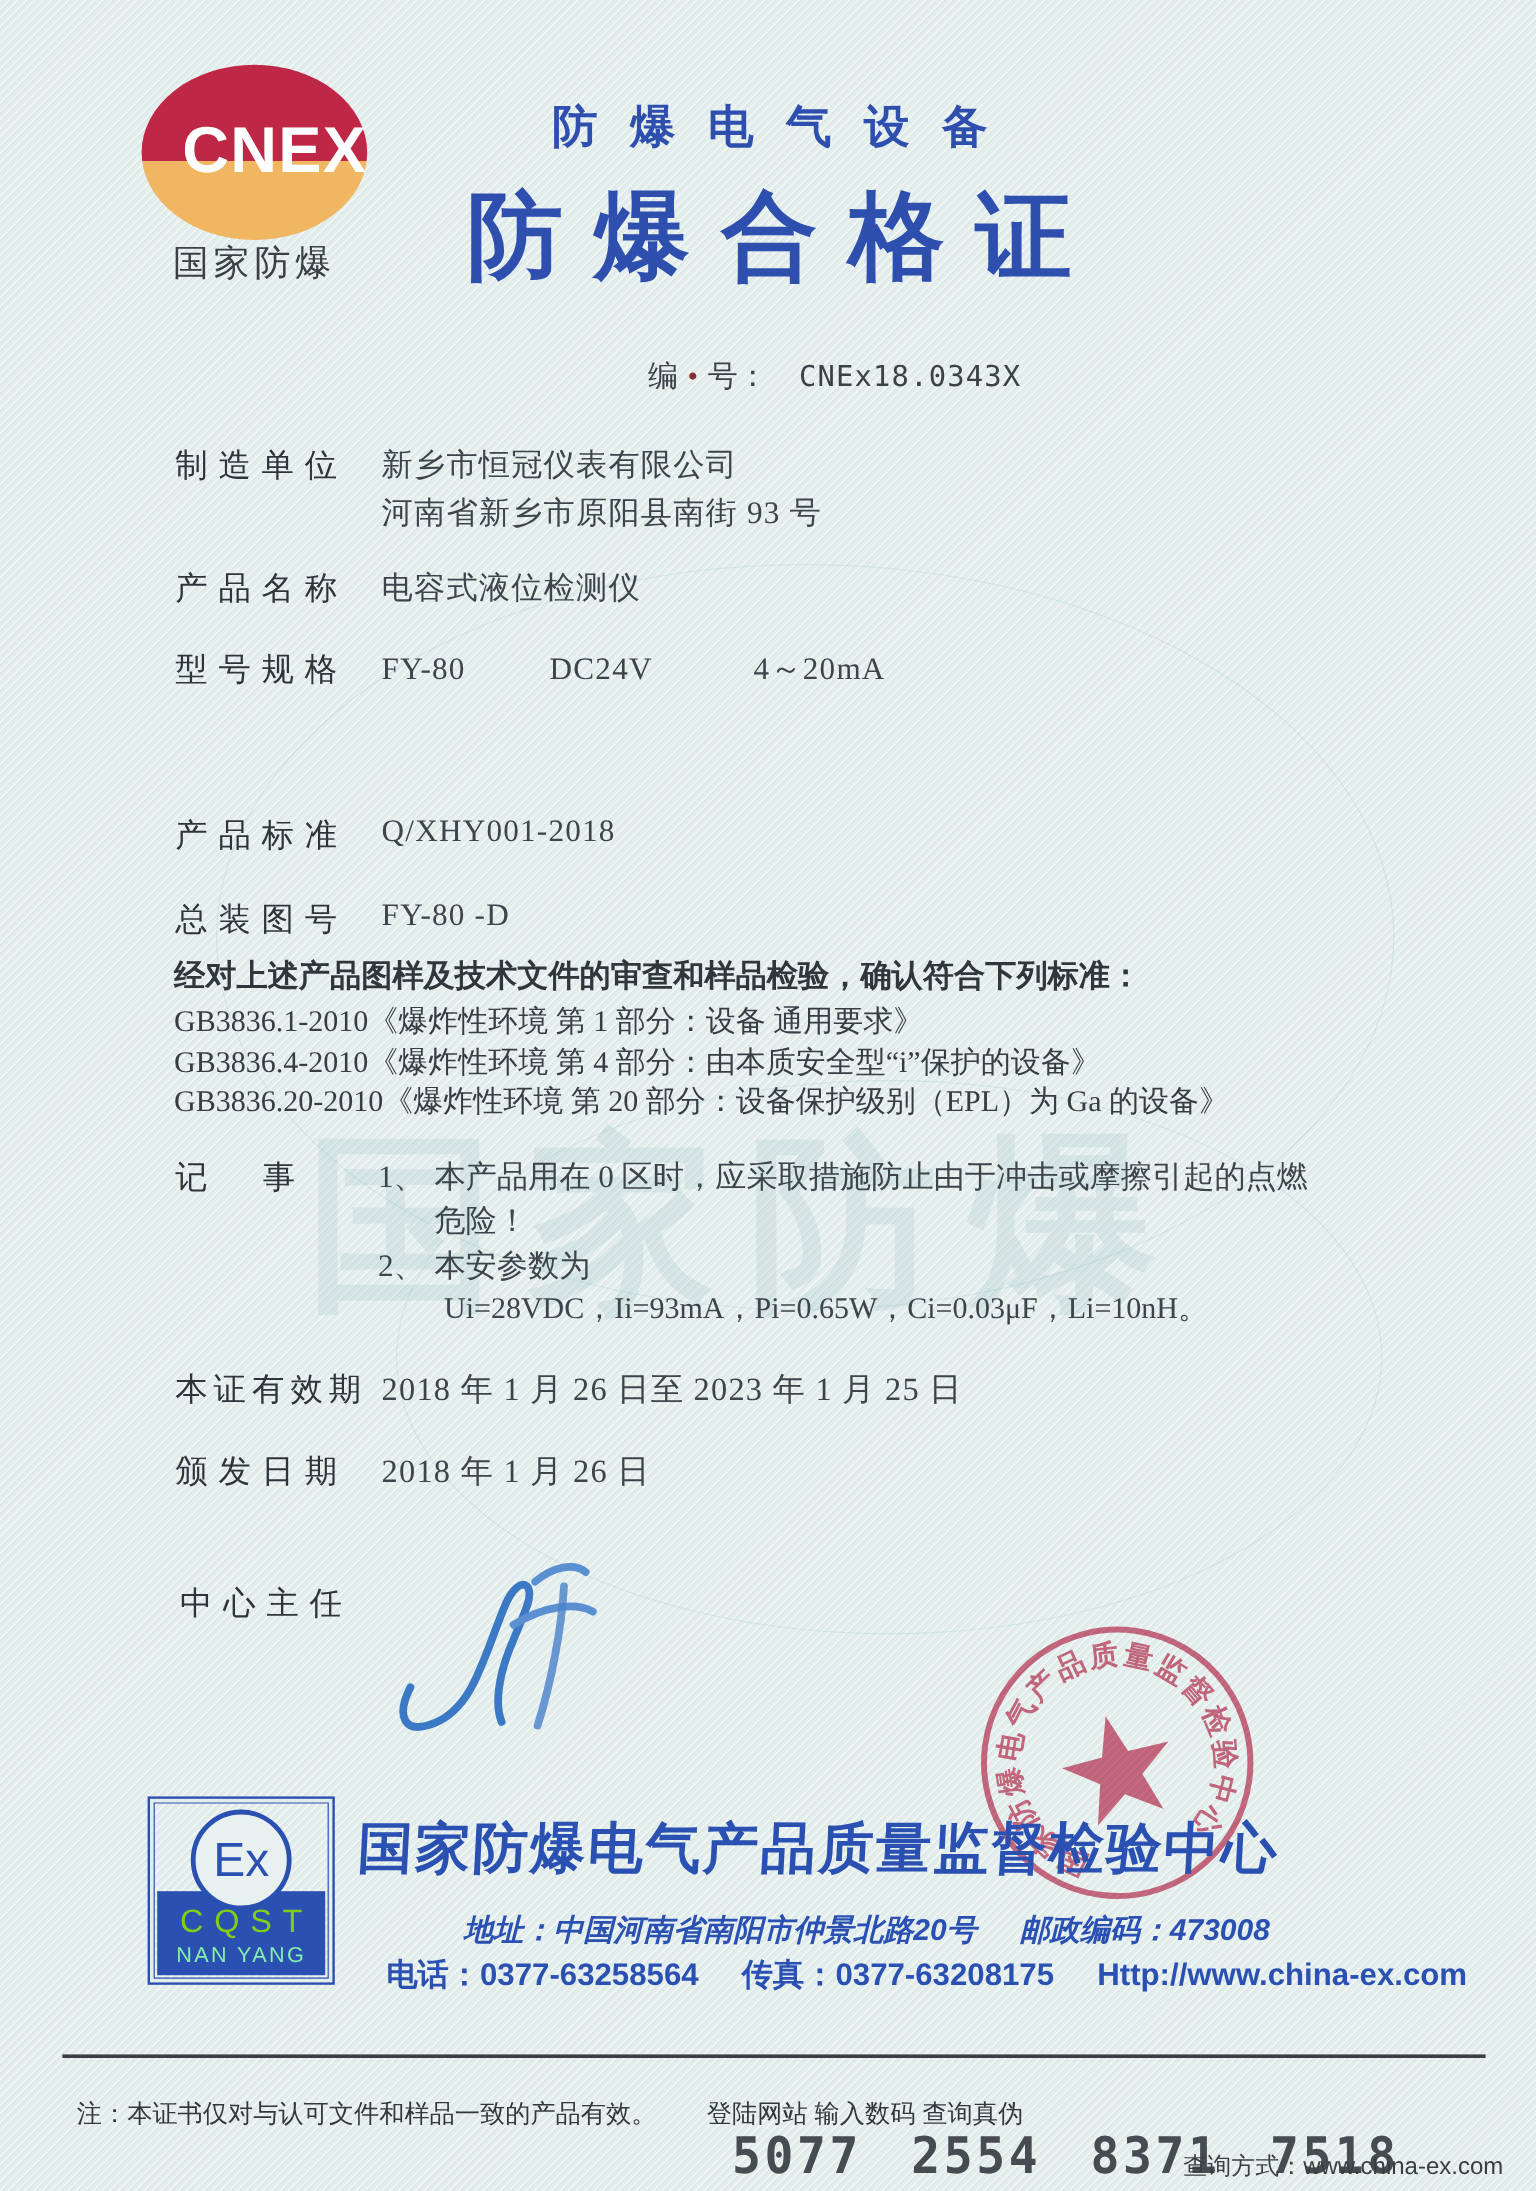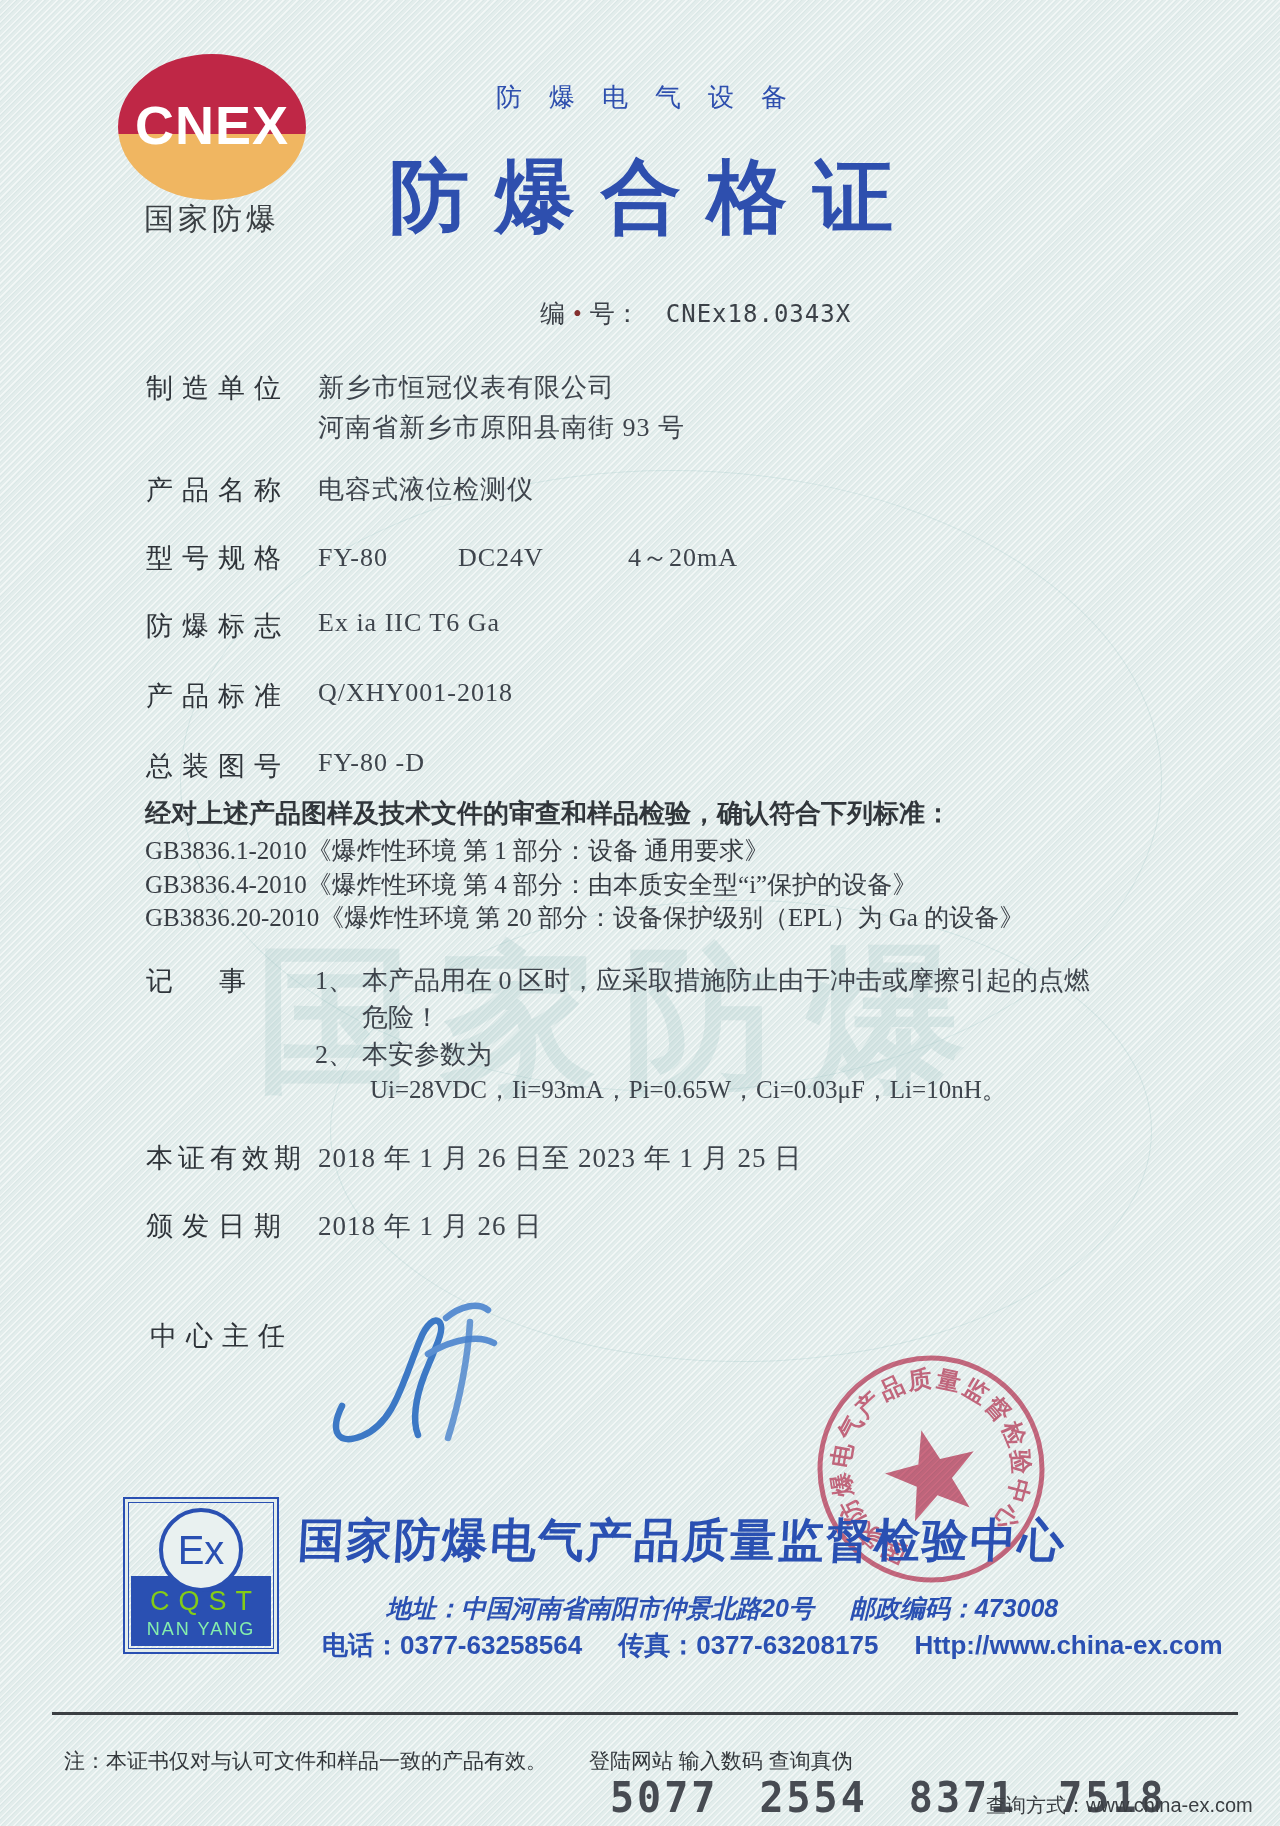--- a/index.html
+++ b/index.html
@@ -19,34 +19,34 @@
     position:absolute; left:255px; top:915px;
     font-size:158px; font-weight:bold; letter-spacing:26px;
     color:rgba(126,172,175,.16); white-space:nowrap;
   }
 
   
   .cnex-logo {
     position:absolute; left:118px; top:54px; width:188px; height:146px;
     border-radius:50%;
     background:linear-gradient(#bf2746 0 55%, #f0b661 55% 100%);
-    display:flex; align-items:center; justify-content:center;
+    display:flex; align-items:center; justify-content:flex-end;
   }
   .cnex-logo span {
     font-family:"Liberation Sans",sans-serif; font-weight:bold;
     font-size:54px; color:#ffffff; letter-spacing:1px; margin-top:-4px;
   }
   .logo-caption {
     position:absolute; left:118px; top:199px; width:188px; text-align:center;
     font-family:"Liberation Sans",sans-serif;
     font-size:30px; color:#3b4044; letter-spacing:4px;
   }
   .doc-type {
     position:absolute; left:0; right:0; top:80px; text-align:center; text-indent:30px;
-    font-size:26px; font-weight:normal; color:#2e4fae; letter-spacing:27px;
+    font-size:38px; font-weight:bold; color:#2e4fae; letter-spacing:27px;
   }
   .cert-title {
     position:absolute; left:0; right:0; top:144px; text-align:center; text-indent:28px;
     font-size:80px; font-weight:bold; color:#2e4fae; letter-spacing:26px;
   }
   .cert-no { position:absolute; left:540px; top:297px; font-size:25px; color:#3c4148; }
   .cert-no .dot { color:#84302f; margin:0 8px; }
   .cert-no .num { margin-left:26px; font-family:"DejaVu Sans Mono","Liberation Mono",monospace; font-size:24px; letter-spacing:1px; }
 
   
@@ -135,24 +135,20 @@
     <span class="val">新乡市恒冠仪表有限公司</span>
     <span class="val2">河南省新乡市原阳县南街 93 号</span>
   </div>
   <div class="row" style="top:472px">
     <span class="lab">产品名称</span>
     <span class="val">电容式液位检测仪</span>
   </div>
   <div class="row" style="top:540px">
     <span class="lab">型号规格</span>
     <span class="val"><span class="model-part1">FY-80</span><span class="model-part2">DC24V</span><span>4～20mA</span></span>
-  </div>
-  <div class="row" style="top:608px">
-    <span class="lab">防爆标志</span>
-    <span class="val">Ex ia IIC T6 Ga</span>
   </div>
   <div class="row" style="top:678px">
     <span class="lab">产品标准</span>
     <span class="val">Q/XHY001-2018</span>
   </div>
   <div class="row" style="top:748px">
     <span class="lab">总装图号</span>
     <span class="val">FY-80 -D</span>
   </div>
 

